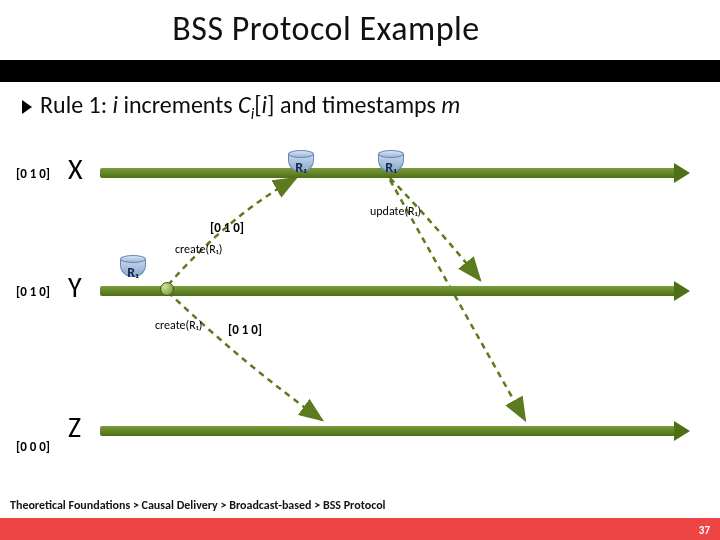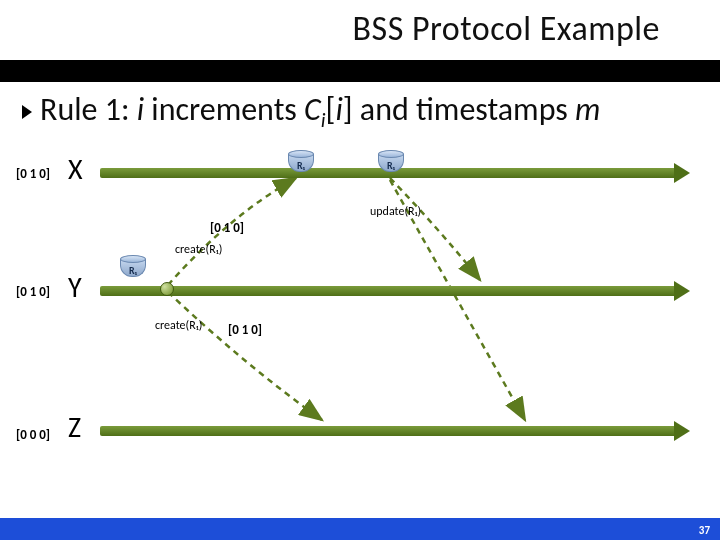--- a/index.html
+++ b/index.html
@@ -1,39 +1,39 @@
 <!DOCTYPE html>
 <html><head>
 <meta charset="utf-8">
 <style>
   * { box-sizing: border-box; margin: 0; padding: 0; }
   html, body { width: 720px; height: 540px; overflow: hidden; font-family: "Segoe UI", Calibri, Arial, sans-serif; background: #fff; }
   .slide { position: relative; width: 720px; height: 540px; }
-  .title { position: absolute; top: 8px; left: 8px; width: 652px; text-align: right; font-size: 34px; font-weight: 400; color: #111; letter-spacing: 0.5px; }
+  .title { position: absolute; top: 8px; left: 0; width: 652px; text-align: center; font-size: 34px; font-weight: 400; color: #111; letter-spacing: 0.5px; }
   .bar { position: absolute; top: 60px; left: 0; width: 720px; height: 22px; background: #000; }
-  .rule { position: absolute; top: 90px; left: 22px; width: 680px; font-size: 32px; color: #0d0d0d; }
+  .rule { position: absolute; top: 90px; left: 22px; width: 680px; font-size: 24px; color: #0d0d0d; }
   .rule .tri { display:inline-block; width:0; height:0; border-top:7px solid transparent; border-bottom:7px solid transparent; border-left:10px solid #000; margin-right:8px; vertical-align: middle; }
   .i { font-style: italic; }
   .sub { font-size: 0.65em; vertical-align: sub; }
   .diagram { position: absolute; top: 130px; left: 0; width: 648px; height: 340px; }
   .timestamp { position: absolute; font-size: 13px; font-weight: 600; color: #000; }
   .proc { position: absolute; font-size: 28px; font-weight: 400; color: #000; }
   .timeline { position: absolute; height: 14px; }
   .timeline .shaft { position: absolute; top: 2px; left: 0; right: 14px; height: 10px; background: linear-gradient(#7a9b3a, #4f6f17); border-radius: 2px; }
   .timeline .head { position: absolute; right: 0; top: -3px; width: 0; height: 0; border-top: 10px solid transparent; border-bottom: 10px solid transparent; border-left: 16px solid #4f6f17; }
   .replica { position: absolute; width: 26px; height: 24px; }
   .replica .cyl-top { position:absolute; top:0; left:0; width:26px; height:8px; border-radius: 50%; background: linear-gradient(#d7e4f5, #9cb7da); border:1px solid #6a88b0; }
   .replica .cyl-body { position:absolute; top:4px; left:0; width:26px; height:18px; background: linear-gradient(#c6d8ef, #8fa9cc); border:1px solid #6a88b0; border-top: none; border-radius: 0 0 12px 12px; }
-  .replica .rl { position:absolute; top:9px; left:0; width:26px; text-align:center; font-size:10px; font-weight:700; color:#142b4d; }
+  .replica .rl { position:absolute; top:9px; left:0; width:26px; text-align:center; font-size:14px; font-weight:700; color:#142b4d; }
   .node { position:absolute; width:14px; height:14px; border-radius:50%; background: radial-gradient(circle at 30% 30%, #cfe0a0, #6d8d24); border:1px solid #3f5a10; }
   .msg { position:absolute; font-size:12px; color:#000; }
   .tslabel { position:absolute; font-size:13px; font-weight:600; color:#000; }
   .svg-layer { position:absolute; top:0; left:0; width:720px; height:340px; pointer-events:none; }
   .breadcrumb { position:absolute; left:10px; bottom:28px; font-size:12px; font-weight:700; color:#141414; }
-  .footer { position:absolute; bottom:0; left:0; width:720px; height:22px; background:#1d4ed8; }
+  .footer { position:absolute; bottom:0; left:0; width:720px; height:22px; background:#ef4444; }
   .pagenum { position:absolute; right:10px; bottom:3px; font-size:11px; font-weight:700; color:#fff; }
 </style>
 </head>
 <body>
 
 <div class="slide">
   <div class="title">BSS Protocol Example</div>
   <div class="bar"></div>
 
   <div class="rule">
@@ -87,25 +87,26 @@
       <div class="rl">R₁</div>
     </div>
     <div class="node" style="left:160px; top:152px;"></div>
 
     <div class="tslabel" style="left:210px; top:90px;">[0 1 0]</div>
     <div class="msg" style="left:175px; top:112px;">create(R₁)</div>
     <div class="msg" style="left:155px; top:188px;">create(R₁)</div>
     <div class="tslabel" style="left:228px; top:192px;">[0 1 0]</div>
     <div class="msg" style="left:370px; top:74px;">update(R₁)</div>
 
-    <div class="timestamp" style="left:16px; top:297px;">[0 0 0]</div>
+    <div class="timestamp" style="left:16px; top:309px;">[0 0 0]</div>
     <div class="proc" style="left:68px; top:280px;">Z</div>
     <div class="timeline" style="left:100px; top:294px; width:590px;">
       <div class="shaft"></div>
       <div class="head"></div>
     </div>
 
   </div>
 
+  <div class="breadcrumb">Theoretical Foundations &gt; Causal Delivery &gt; Broadcast-based &gt; BSS Protocol</div>
   <div class="footer">
     <div class="pagenum">37</div>
   </div>
 </div>
 
 </body></html>

